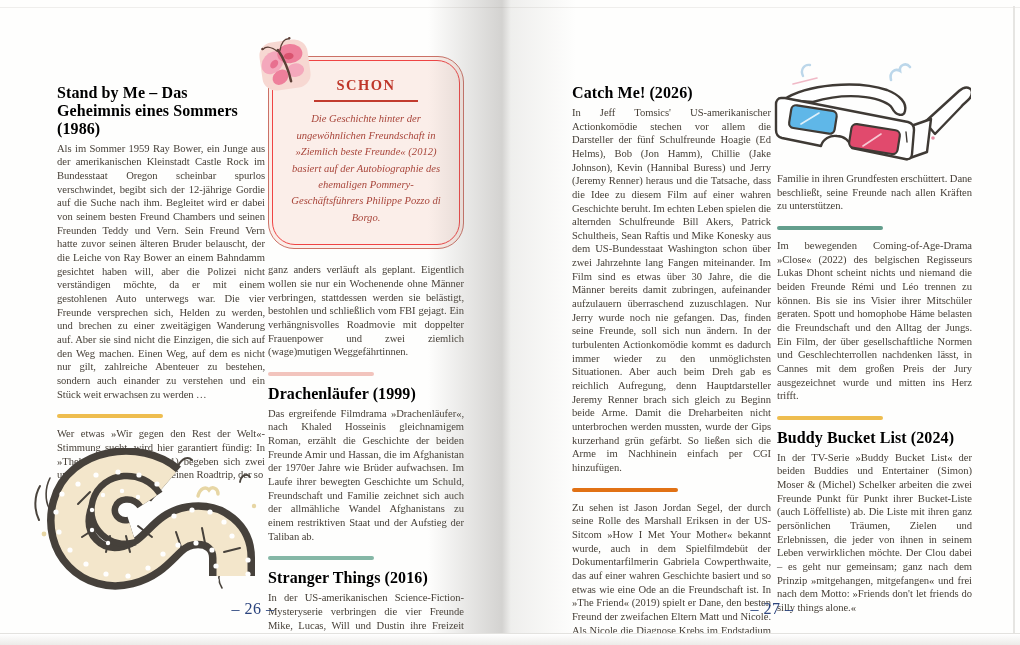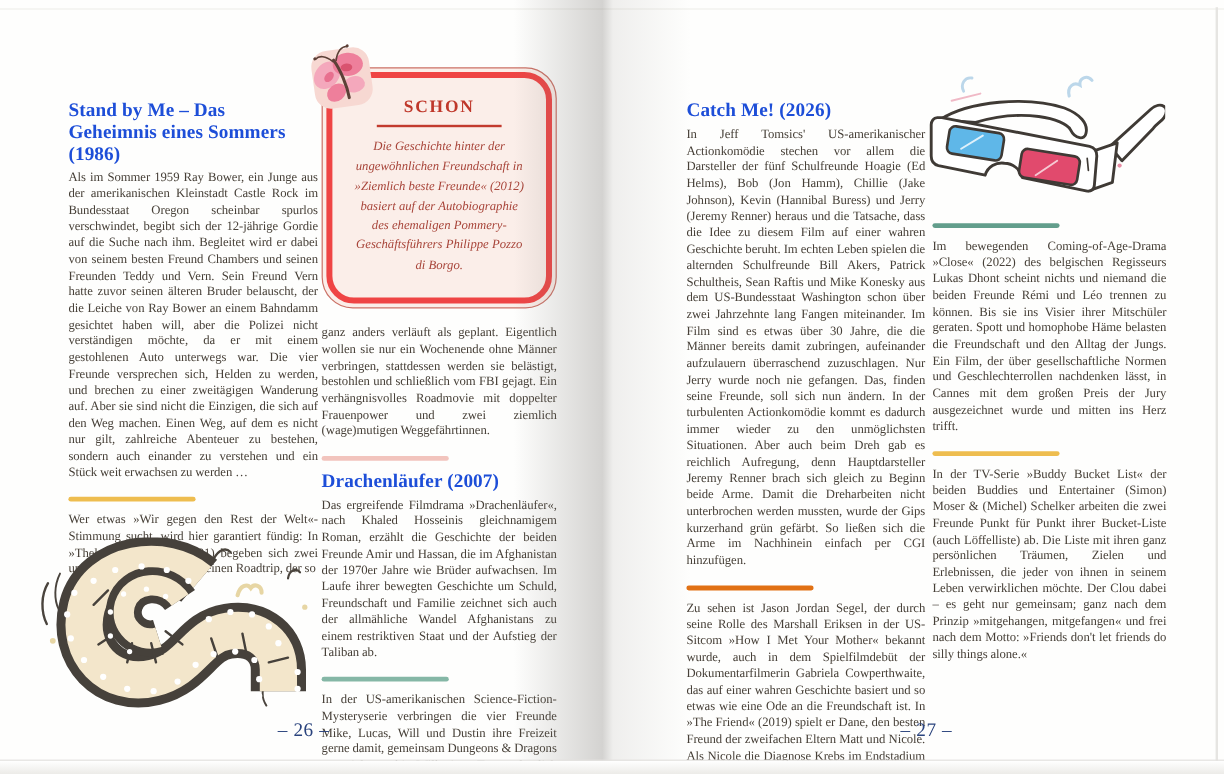--- a/index.html
+++ b/index.html
@@ -14,30 +14,30 @@
     background:linear-gradient(to bottom,#ffffff,#ecebe8);border-top:1px solid #e3e2df;}
   .edge-right{position:absolute;right:5px;top:6px;width:2px;height:632px;background:#e6e5e2;}
   .edge-top{position:absolute;left:0;top:7px;width:1020px;height:1px;background:#efeeec;}
 
   .col{position:absolute;}
   #col1{left:57px;top:84px;width:208px;}
   #col2{left:268px;top:30px;width:196px;}
   #col3{left:572px;top:84px;width:199px;}
   #col4{left:777px;top:58px;width:195px;}
 
-  h3.sec{margin:0 0 4px 0;font-size:16px;line-height:1.12;font-weight:bold;color:#1d4ed8;
+  h3.sec{margin:0 0 4px 0;font-size:16px;line-height:1.12;font-weight:bold;color:#000000;
     letter-spacing:0.1px;}
   p.body{margin:0;font-size:10.6px;line-height:1.29;color:#474038;text-align:justify;
     letter-spacing:-0.05px;word-spacing:-0.2px;}
   .divider{height:4px;width:106px;border-radius:2px;margin:13px 0 9px 0;}
 
   
   .infobox-wrap{position:relative;margin-top:26px;}
   .infobox{border:1.3px solid #cb7166;border-radius:26px;background:#fbeee9;padding:3px;}
-  .infobox-inner{border:5px solid #ef4444;border-radius:23px;padding:16px 16px 18px 16px;
+  .infobox-inner{border:1px solid #ef4444;border-radius:23px;padding:16px 16px 18px 16px;
     text-align:center;}
   .infobox-title{color:#bf372a;font-weight:bold;font-size:14.5px;line-height:1.2;
     letter-spacing:1.5px;}
   .infobox-rule{width:104px;height:2px;background:#c23b2e;margin:6px auto 9px auto;}
   .infobox-text{font-style:italic;font-size:10.6px;line-height:1.55;color:#a8453a;}
   .butterfly-badge{position:absolute;left:-14px;top:-22px;width:62px;height:62px;}
 
   .illus{position:absolute;}
   #film-strip{left:26px;top:448px;width:242px;height:158px;}
   #glasses{position:relative;width:198px;height:104px;margin:0 0 6px -4px;}
@@ -85,23 +85,24 @@
             <path d="M30,16 C26,9 21,6.5 17,8.5" fill="none" stroke="#5d4037" stroke-width="1.4" stroke-linecap="round"></path>
             <path d="M33,16 C37,9 42,6.5 46,8.5" fill="none" stroke="#5d4037" stroke-width="1.4" stroke-linecap="round"></path>
             <circle cx="16.5" cy="8" r="1.3" fill="#5d4037"></circle>
               <circle cx="46.5" cy="8" r="1.3" fill="#5d4037"></circle>
           </g>
         </g>
       </svg>
     </div>
     <p class="body" style="margin-top:14px">ganz anders verläuft als geplant. Eigentlich wollen sie nur ein Wochenende ohne Männer verbringen, stattdessen werden sie belästigt, bestohlen und schließlich vom FBI gejagt. Ein verhängnisvolles Roadmovie mit doppelter Frauenpower und zwei ziemlich (wage)mutigen Weggefährtinnen.</p>
     <div class="divider" style="background: rgb(242, 196, 189);"></div>
-    <h3 class="sec">Drachenläufer (2007)</h3>
+    <h3 class="sec">Drachenläufer (1999)</h3>
     <p class="body">Das ergreifende Filmdrama »Drachenläufer«, nach Khaled Hosseinis gleichnamigem Roman, erzählt die Geschichte der beiden Freunde Amir und Hassan, die im Afghanistan der 1970er Jahre wie Brüder aufwachsen. Im Laufe ihrer bewegten Geschichte um Schuld, Freundschaft und Familie zeichnet sich auch der allmähliche Wandel Afghanistans zu einem restriktiven Staat und der Aufstieg der Taliban ab.</p>
     <div class="divider" style="background: rgb(133, 183, 166);"></div>
+    <h3 class="sec">Stranger Things (2016)</h3>
     <p class="body">In der US-amerikanischen Science-Fiction-Mysteryserie verbringen die vier Freunde Mike, Lucas, Will und Dustin ihre Freizeit gerne damit, gemeinsam Dungeons &amp; Dragons zu spielen – bis Will eines Tages plötzlich verschwindet. Seine Freunde stellen eigene Nachforschungen an und stoßen auf höchst merkwürdige Dinge … (Fünf Staffeln gibt es bereits.)</p>
   </div>
 
   <svg class="illus" id="film-strip" viewBox="0 0 242 158">
 
     <path d="M14,38 C8,48 8,62 13,72" fill="none" stroke="#4a443d" stroke-width="2" stroke-linecap="round"></path>
     <path d="M24,30 C19,40 19,52 23,60" fill="none" stroke="#4a443d" stroke-width="1.6" stroke-linecap="round"></path>
     <path d="M152,18 C156,10 162,8 166,12" fill="none" stroke="#4a443d" stroke-width="2" stroke-linecap="round"></path>
     <path d="M172,48 C174,40 180,38 183,42 C186,38 192,40 192,46" fill="none" stroke="#e7d6a4" stroke-width="3.4" stroke-linecap="round"></path>
     <path d="M214,34 C215,27 221,25 224,29" fill="none" stroke="#4a443d" stroke-width="1.8" stroke-linecap="round"></path>
@@ -187,23 +188,25 @@
 
       <path d="M8,40 C5,40 3,43 3,46 L3,72 C3,76 5,79 9,80 L48,88 C50,81 57,77 64,78 C71,78 77,83 79,90 L132,101 C136,102 139,100 139,96 L141,72 C141,68 139,65 135,64 L12,40 Z" fill="#ffffff" stroke="#3f3a35" stroke-width="2.4" stroke-linejoin="round"></path>
 
       <rect x="17" y="50" width="46" height="23" rx="5" transform="rotate(9 40 61)" fill="#5fb7e8" stroke="#3f3a35" stroke-width="2.2"></rect>
       <rect x="77" y="69" width="49" height="24" rx="5" transform="rotate(9 101 81)" fill="#e14a6d" stroke="#3f3a35" stroke-width="2.2"></rect>
 
       <path d="M28,66 L46,55" stroke="#ffffff" stroke-width="1.6" stroke-linecap="round" opacity="0.8"></path>
       <path d="M90,88 L108,76" stroke="#ffffff" stroke-width="1.6" stroke-linecap="round" opacity="0.7"></path>
       <path d="M133,74 L134,84" stroke="#3f3a35" stroke-width="1.4" stroke-linecap="round"></path>
     </svg>
+    <p class="body">Familie in ihren Grundfesten erschüttert. Dane beschließt, seine Freunde nach allen Kräften zu unterstützen.</p>
     <div class="divider" style="background: rgb(99, 158, 140);"></div>
     <p class="body">Im bewegenden Coming-of-Age-Drama »Close« (2022) des belgischen Regisseurs Lukas Dhont scheint nichts und niemand die beiden Freunde Rémi und Léo trennen zu können. Bis sie ins Visier ihrer Mitschüler geraten. Spott und homophobe Häme belasten die Freundschaft und den Alltag der Jungs. Ein Film, der über gesellschaftliche Normen und Geschlechterrollen nachdenken lässt, in Cannes mit dem großen Preis der Jury ausgezeichnet wurde und mitten ins Herz trifft.</p>
     <div class="divider" style="background: rgb(238, 189, 79);"></div>
+    <h3 class="sec">Buddy Bucket List (2024)</h3>
     <p class="body">In der TV-Serie »Buddy Bucket List« der beiden Buddies und Entertainer (Simon) Moser &amp; (Michel) Schelker arbeiten die zwei Freunde Punkt für Punkt ihrer Bucket-Liste (auch Löffelliste) ab. Die Liste mit ihren ganz persönlichen Träumen, Zielen und Erlebnissen, die jeder von ihnen in seinem Leben verwirklichen möchte. Der Clou dabei – es geht nur gemeinsam; ganz nach dem Prinzip »mitgehangen, mitgefangen« und frei nach dem Motto: »Friends don't let friends do silly things alone.«</p>
   </div>
 
   <div class="pagenum" id="pagenum-left">– 26 –</div>
   <div class="pagenum" id="pagenum-right">– 27 –</div>
 
   <div class="gutter"></div>
   <div class="edge-right"></div>
   <div class="edge-bottom"></div>
 </div>

